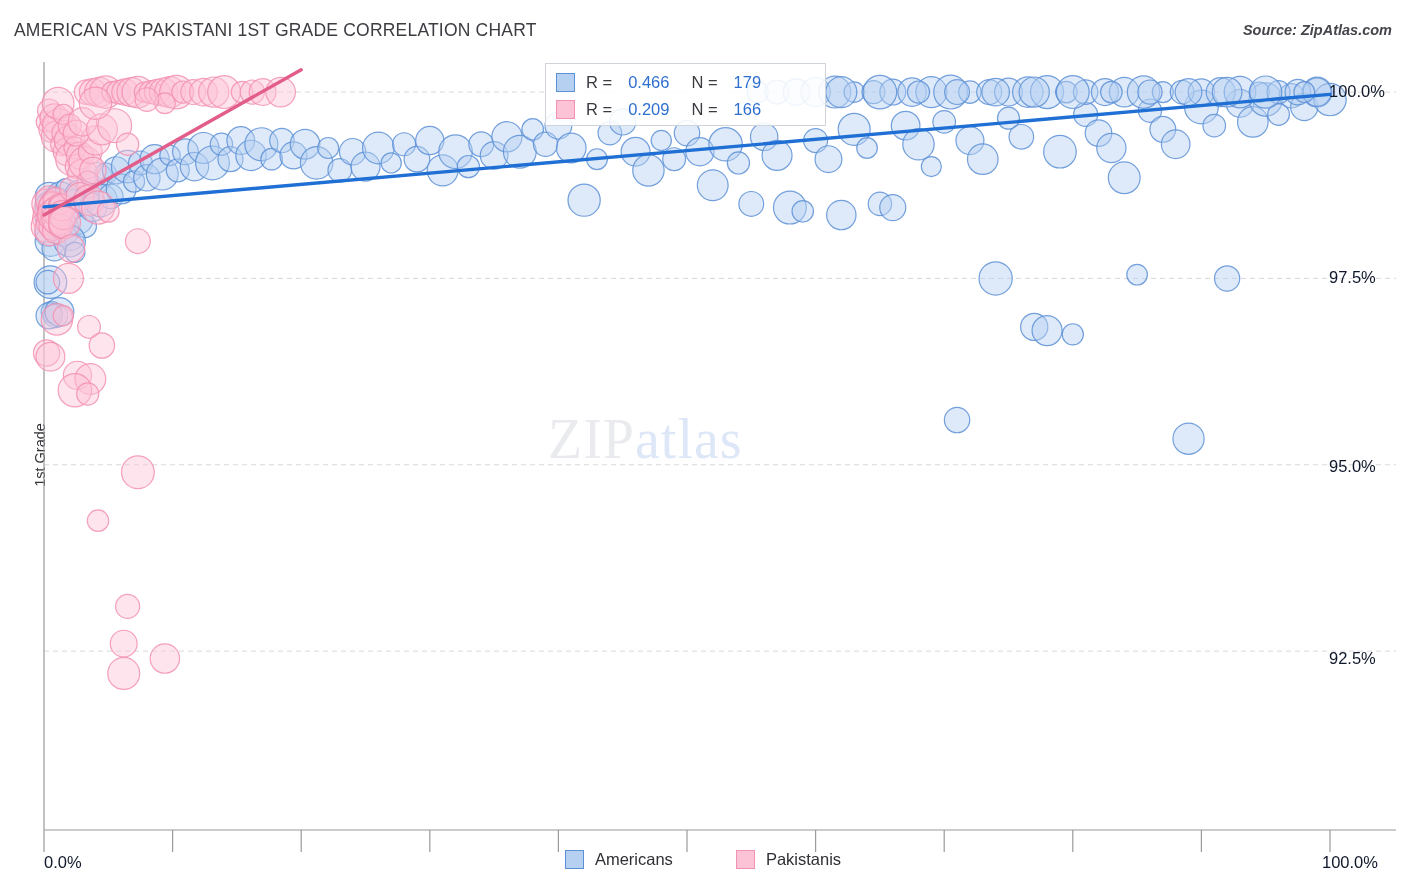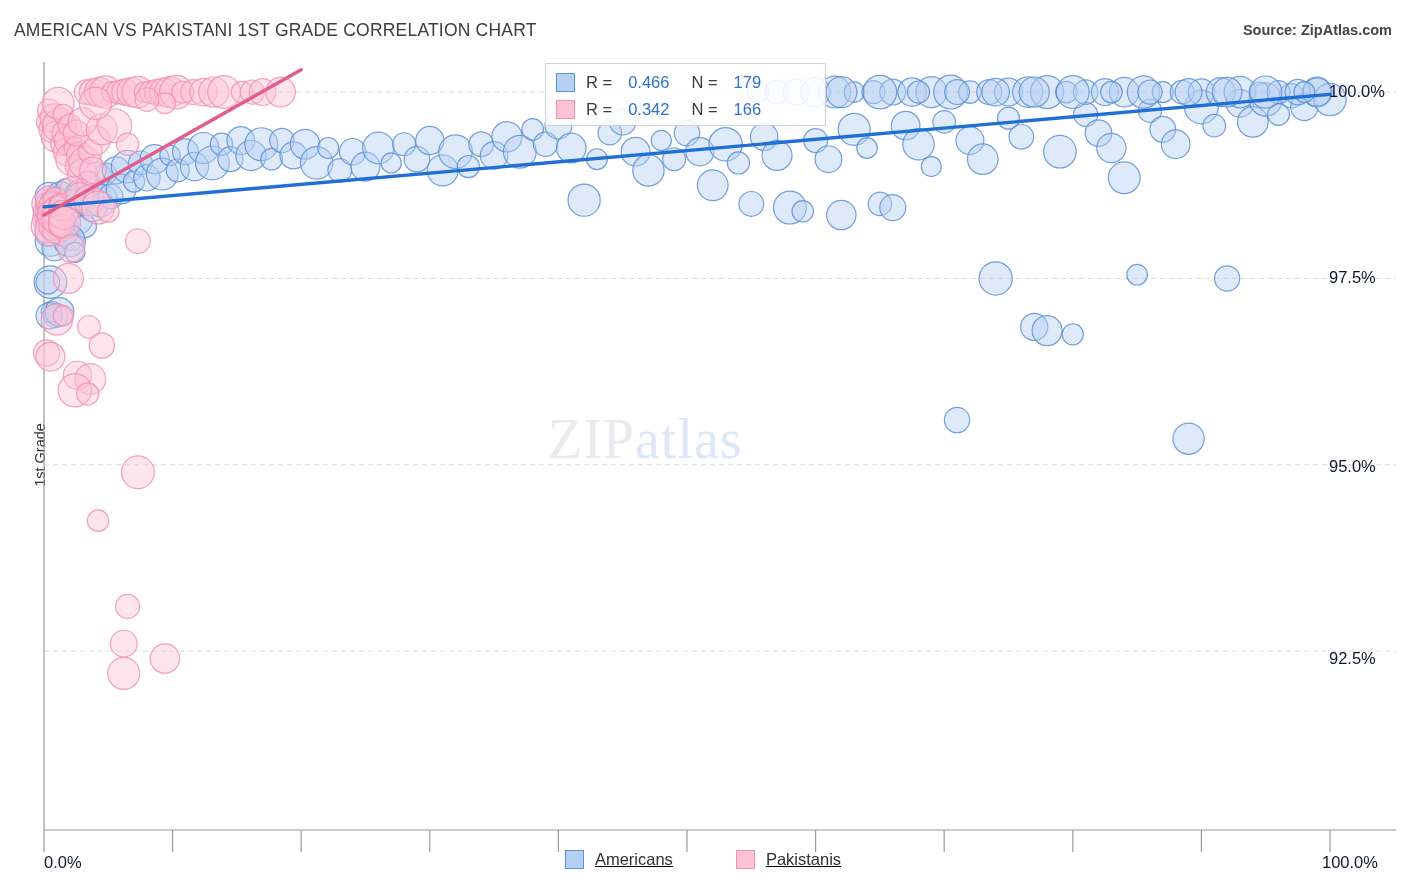--- a/index.html
+++ b/index.html
@@ -28,20 +28,21 @@
     letter-spacing: 0.2px;
     color: #3c3c42;
     font-weight: 400;
     white-space: nowrap;
   }
   .chart-source {
     position: absolute;
     right: 14px;
     top: 22px;
     font-size: 14.5px;
+    font-style: italic;
     font-weight: bold;
     color: #45454b;
     white-space: nowrap;
   }
   .y-axis-title {
     position: absolute;
     left: -20px;
     top: 447px;
     width: 120px;
     text-align: center;
@@ -96,21 +97,20 @@
 
   .bottom-legend {
     position: absolute;
     left: 0;
     top: 850px;
     width: 1406px;
     display: flex;
     justify-content: center;
     align-items: center;
     gap: 63px;
-    text-decoration: underline;
   }
   .bl-item { display: flex; align-items: center; gap: 11px; }
   .bl-sw { width: 19px; height: 19px; box-sizing: border-box; }
   .bl-label { font-size: 16.5px; color: #2f2f35; white-space: nowrap; }
 
   .watermark {
     position: absolute;
     left: 548px;
     top: 407px;
     font-family: "Liberation Serif", serif;
@@ -460,21 +460,21 @@
       <span class="sw sw-blue"></span>
       <span class="lg-k">R =</span>
       <span class="lg-v">0.466</span>
       <span class="lg-gap"></span>
       <span class="lg-k">N =</span>
       <span class="lg-v">179</span>
     </div>
     <div class="legend-row">
       <span class="sw sw-pink"></span>
       <span class="lg-k">R =</span>
-      <span class="lg-v">0.342</span>
+      <span class="lg-v">0.209</span>
       <span class="lg-gap"></span>
       <span class="lg-k">N =</span>
       <span class="lg-v">166</span>
     </div>
   </div>
 
   <div class="bottom-legend">
     <div class="bl-item">
       <span class="bl-sw sw-blue"></span>
       <span class="bl-label">Americans</span>

